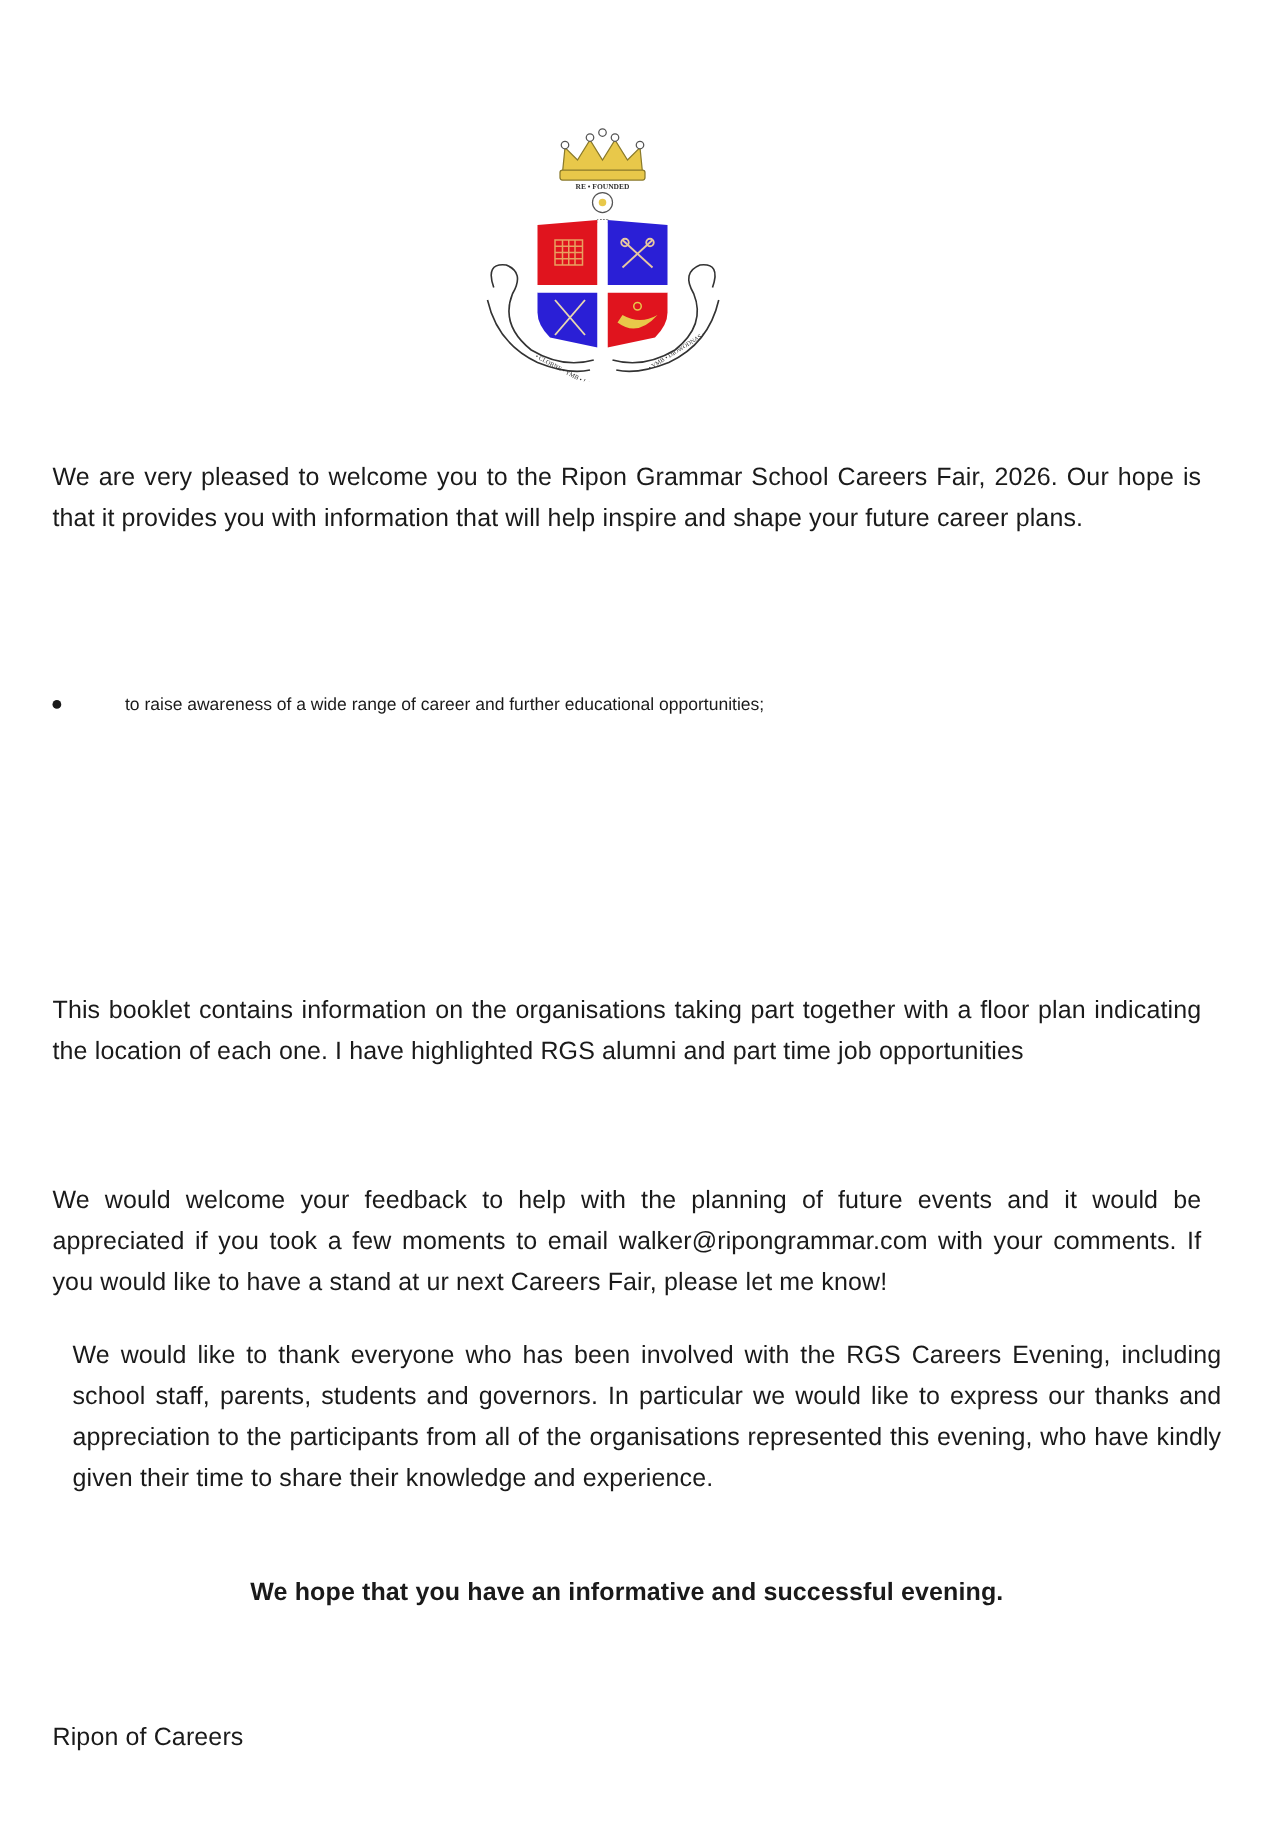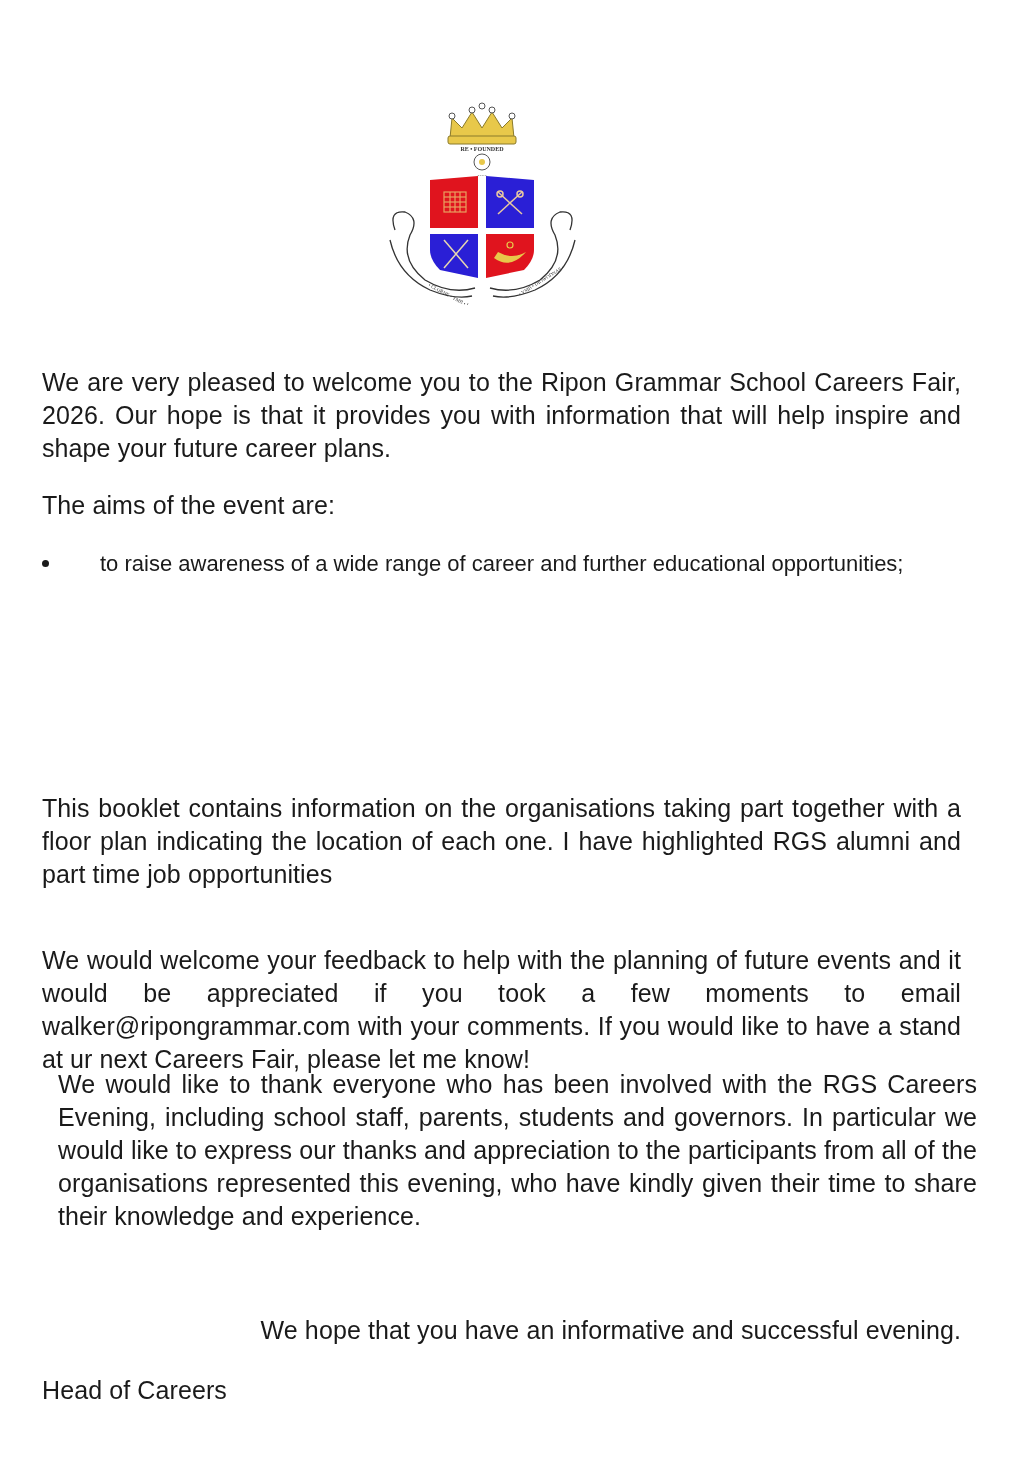--- a/index.html
+++ b/index.html
@@ -20,48 +20,48 @@
       position: absolute;
       left: 380px;
       top: 100px;
       width: 205px;
       height: 205px;
     }
     .body-text {
       position: absolute;
       left: 42px;
       width: 919px;
-      font-size: 25px;
+      font-size: 20px;
       line-height: 33px;
       text-align: justify;
       letter-spacing: 0.1px;
     }
     .p { margin: 0; }
     .p1 { top: 366px; }
     .p2 { top: 489px; text-align: left; }
     .bullets { position: absolute; left: 42px; width: 919px; top: 547px; }
     .bullet {
       position: relative;
       padding-left: 58px;
-      font-size: 22px;
+      font-size: 14px;
       line-height: 33px;
       text-align: justify;
       margin-bottom: 25px;
     }
     .bullet .dot {
       position: absolute;
       left: 0; top: 13px;
       width: 7px; height: 7px;
       border-radius: 50%;
       background: #1a1a1a;
     }
     .p3 { top: 792px; }
     .p4 { top: 944px; }
     .p5 { top: 1068px; margin-left: 16px; }
-    .p6 { top: 1314px; text-align: right; }
+    .p6 { top: 1258px; text-align: center; font-weight: bold; }
     .p7 { top: 1316px; text-align: left; }
     .p8 { top: 1374px; text-align: left; }
   </style>
 </head>
 <body>
 
 <div class="page">
 
   <svg class="crest" viewBox="0 0 205 205" xmlns="http://www.w3.org/2000/svg">
 
@@ -118,27 +118,26 @@
       <path d="M15 130 Q8 110 25 112 Q40 118 30 135 Q20 160 45 180 Q70 195 95 188"></path>
       <path d="M190 130 Q197 110 180 112 Q165 118 175 135 Q185 160 160 180 Q135 195 110 188"></path>
       <path d="M10 140 Q18 175 50 190 Q75 200 92 196"></path>
       <path d="M195 140 Q187 175 155 190 Q130 200 113 196"></path>
     </g>
     <text x="48" y="186" font-size="5" fill="#333" font-family="Liberation Serif, serif" transform="rotate(28 48 186)">• CLORNE • YMB • LARE •</text>
     <text x="140" y="196" font-size="5" fill="#333" font-family="Liberation Serif, serif" transform="rotate(-32 140 196)">• YMB • DIOWODNAS •</text>
   </svg>
 
   <p class="body-text p p1">We are very pleased to welcome you to the Ripon Grammar School Careers Fair, 2026. Our hope is that it provides you with information that will help inspire and shape your future career plans.</p>
-  <p class="body-text p p2">The aims of the event are:</p>
 
   <div class="bullets">
     <div class="bullet">
       <span class="dot"></span>
       <span>to raise awareness of a wide range of career and further educational opportunities;</span>
     </div>
   </div>
 
   <p class="body-text p p3">This booklet contains information on the organisations taking part together with a floor plan indicating the location of each one. I have highlighted RGS alumni and part time job opportunities</p>
   <p class="body-text p p4">We would welcome your feedback to help with the planning of future events and it would be appreciated if you took a few moments to email walker@ripongrammar.com with your comments. If you would like to have a stand at  ur next Careers Fair, please let me know!</p>
   <p class="body-text p p5">We would like to thank everyone who has been involved with the RGS Careers Evening, including school staff, parents, students and governors. In particular we would like to express our thanks and appreciation to the participants from all of the organisations represented this evening, who have kindly given their time to share their knowledge and experience.</p>
   <p class="body-text p p6">We hope that you have an informative and successful evening.</p>
-  <p class="body-text p p8">Head of Careers</p>
+  <p class="body-text p p8">Ripon of Careers</p>
 </div>
 
 </body></html>

